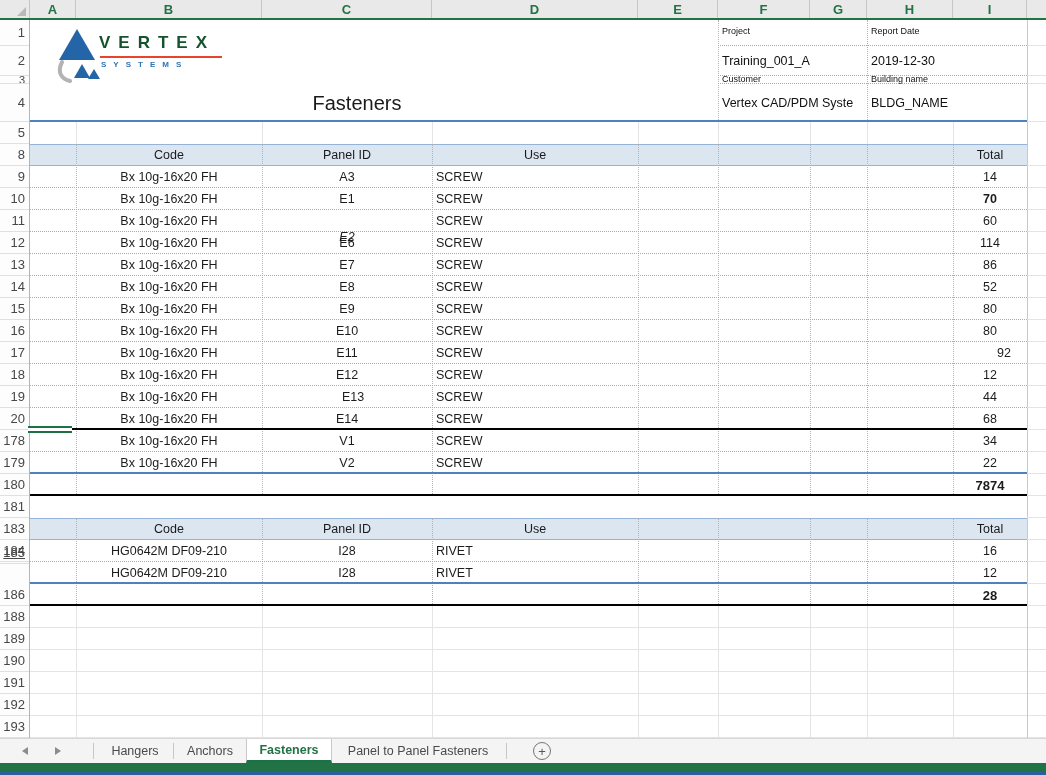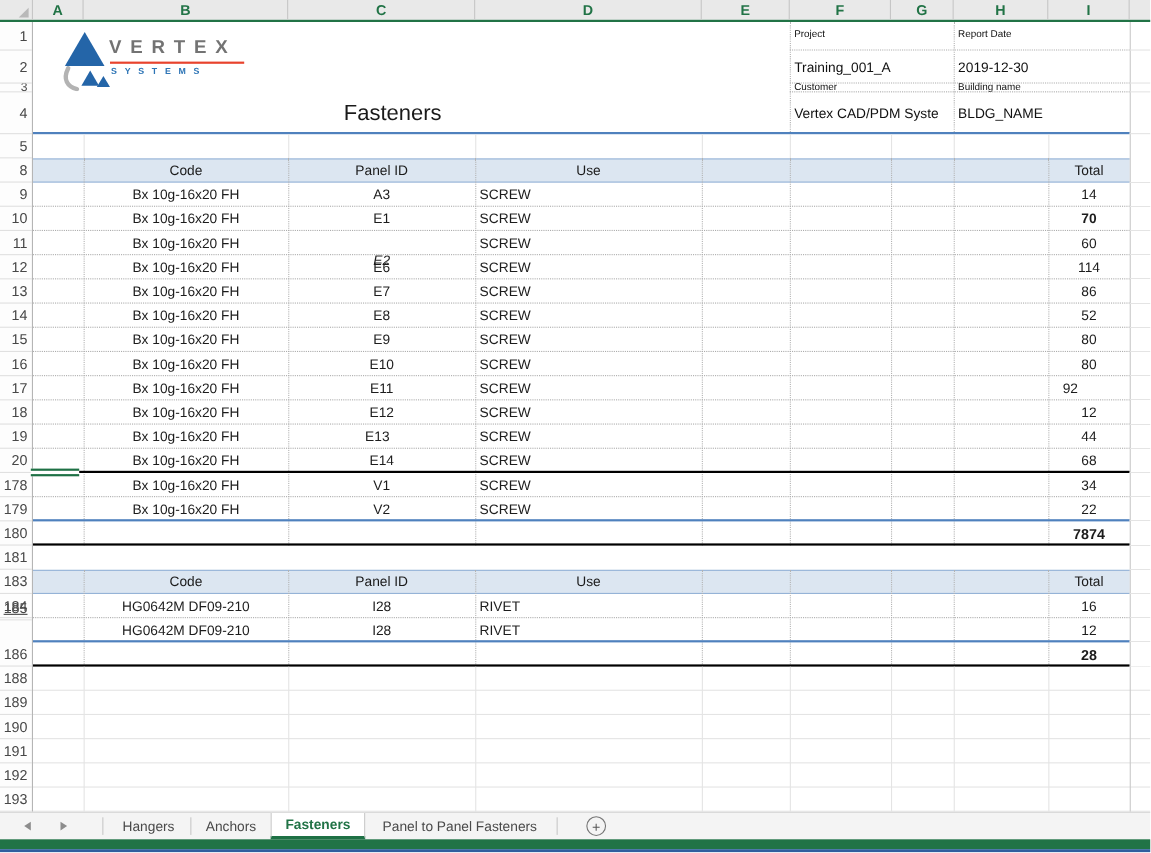--- a/index.html
+++ b/index.html
@@ -37,21 +37,21 @@
         border-top:1px solid #95b3d7;border-bottom:1px solid #95b3d7;box-sizing:border-box;}
   .bandlbl{position:absolute;top:0;height:20px;display:flex;align-items:center;justify-content:center;
            font-size:12.5px;color:#1a1a1a;}
   .title{position:absolute;left:76px;top:86px;width:562px;height:34px;display:flex;align-items:center;
          justify-content:center;font-size:20px;color:#1a1a1a;}
   
   .lbl{position:absolute;font-size:9px;color:#111;}
   .val{position:absolute;font-size:12.5px;color:#111;display:flex;align-items:center;white-space:nowrap;overflow:hidden;}
   
   .logo{position:absolute;left:55px;top:27px;width:180px;height:64px;}
-  .logo-brand{position:absolute;left:44px;top:6px;font-size:17px;font-weight:700;color:#737373;letter-spacing:8px;}
+  .logo-brand{position:absolute;left:44px;top:6px;font-size:17px;font-weight:700;color:#14532d;letter-spacing:8px;}
   .logo-line{position:absolute;left:45px;top:29px;width:122px;height:2px;background:#e8432d;}
   .logo-sub{position:absolute;left:46px;top:33px;font-size:8px;font-weight:700;color:#2e75b6;letter-spacing:7px;}
   
   .hiddenmark{position:absolute;left:28px;top:426px;width:44px;height:7px;background:#fff;
               border-top:2px solid #1e7145;border-bottom:2px solid #1e7145;box-sizing:border-box;z-index:6;}
   
   .rgrid{position:absolute;left:1027px;top:144px;width:19px;height:462px;
          background:repeating-linear-gradient(to bottom,transparent 0 21px,#e4e4e4 21px 22px);}
   
   .tabbar{position:absolute;left:0;top:738px;width:1046px;height:25px;background:#f4f4f4;
@@ -214,29 +214,29 @@
   <div class="cell c-center" style="left:953px;top:298px;width:74px;">80</div>
 
   <div class="cell c-center" style="left:76px;top:320px;width:186px;">Bx 10g-16x20 FH</div>
   <div class="cell c-center" style="left:262px;top:320px;width:170px;">E10</div>
   <div class="cell c-left" style="left:432px;top:320px;width:206px;">SCREW</div>
   <div class="cell c-center" style="left:953px;top:320px;width:74px;">80</div>
 
   <div class="cell c-center" style="left:76px;top:342px;width:186px;">Bx 10g-16x20 FH</div>
   <div class="cell c-center" style="left:262px;top:342px;width:170px;">E11</div>
   <div class="cell c-left" style="left:432px;top:342px;width:206px;">SCREW</div>
-  <div class="cell c-center" style="left:936px;top:342px;width:74px;text-align:right;">92</div>
+  <div class="cell c-center" style="left:967px;top:342px;width:74px;text-align:right;">92</div>
 
   <div class="cell c-center" style="left:76px;top:364px;width:186px;">Bx 10g-16x20 FH</div>
   <div class="cell c-center" style="left:262px;top:364px;width:170px;">E12</div>
   <div class="cell c-left" style="left:432px;top:364px;width:206px;">SCREW</div>
   <div class="cell c-center" style="left:953px;top:364px;width:74px;">12</div>
 
   <div class="cell c-center" style="left:76px;top:386px;width:186px;">Bx 10g-16x20 FH</div>
-  <div class="cell c-center" style="left:258px;top:386px;width:170px;">E13</div>
+  <div class="cell c-center" style="left:268px;top:386px;width:170px;">E13</div>
   <div class="cell c-left" style="left:432px;top:386px;width:206px;">SCREW</div>
   <div class="cell c-center" style="left:953px;top:386px;width:74px;">44</div>
 
   <div class="cell c-center" style="left:76px;top:408px;width:186px;">Bx 10g-16x20 FH</div>
   <div class="cell c-center" style="left:262px;top:408px;width:170px;">E14</div>
   <div class="cell c-left" style="left:432px;top:408px;width:206px;">SCREW</div>
   <div class="cell c-center" style="left:953px;top:408px;width:74px;">68</div>
 
   <div class="cell c-center" style="left:76px;top:430px;width:186px;">Bx 10g-16x20 FH</div>
   <div class="cell c-center" style="left:262px;top:430px;width:170px;">V1</div>

